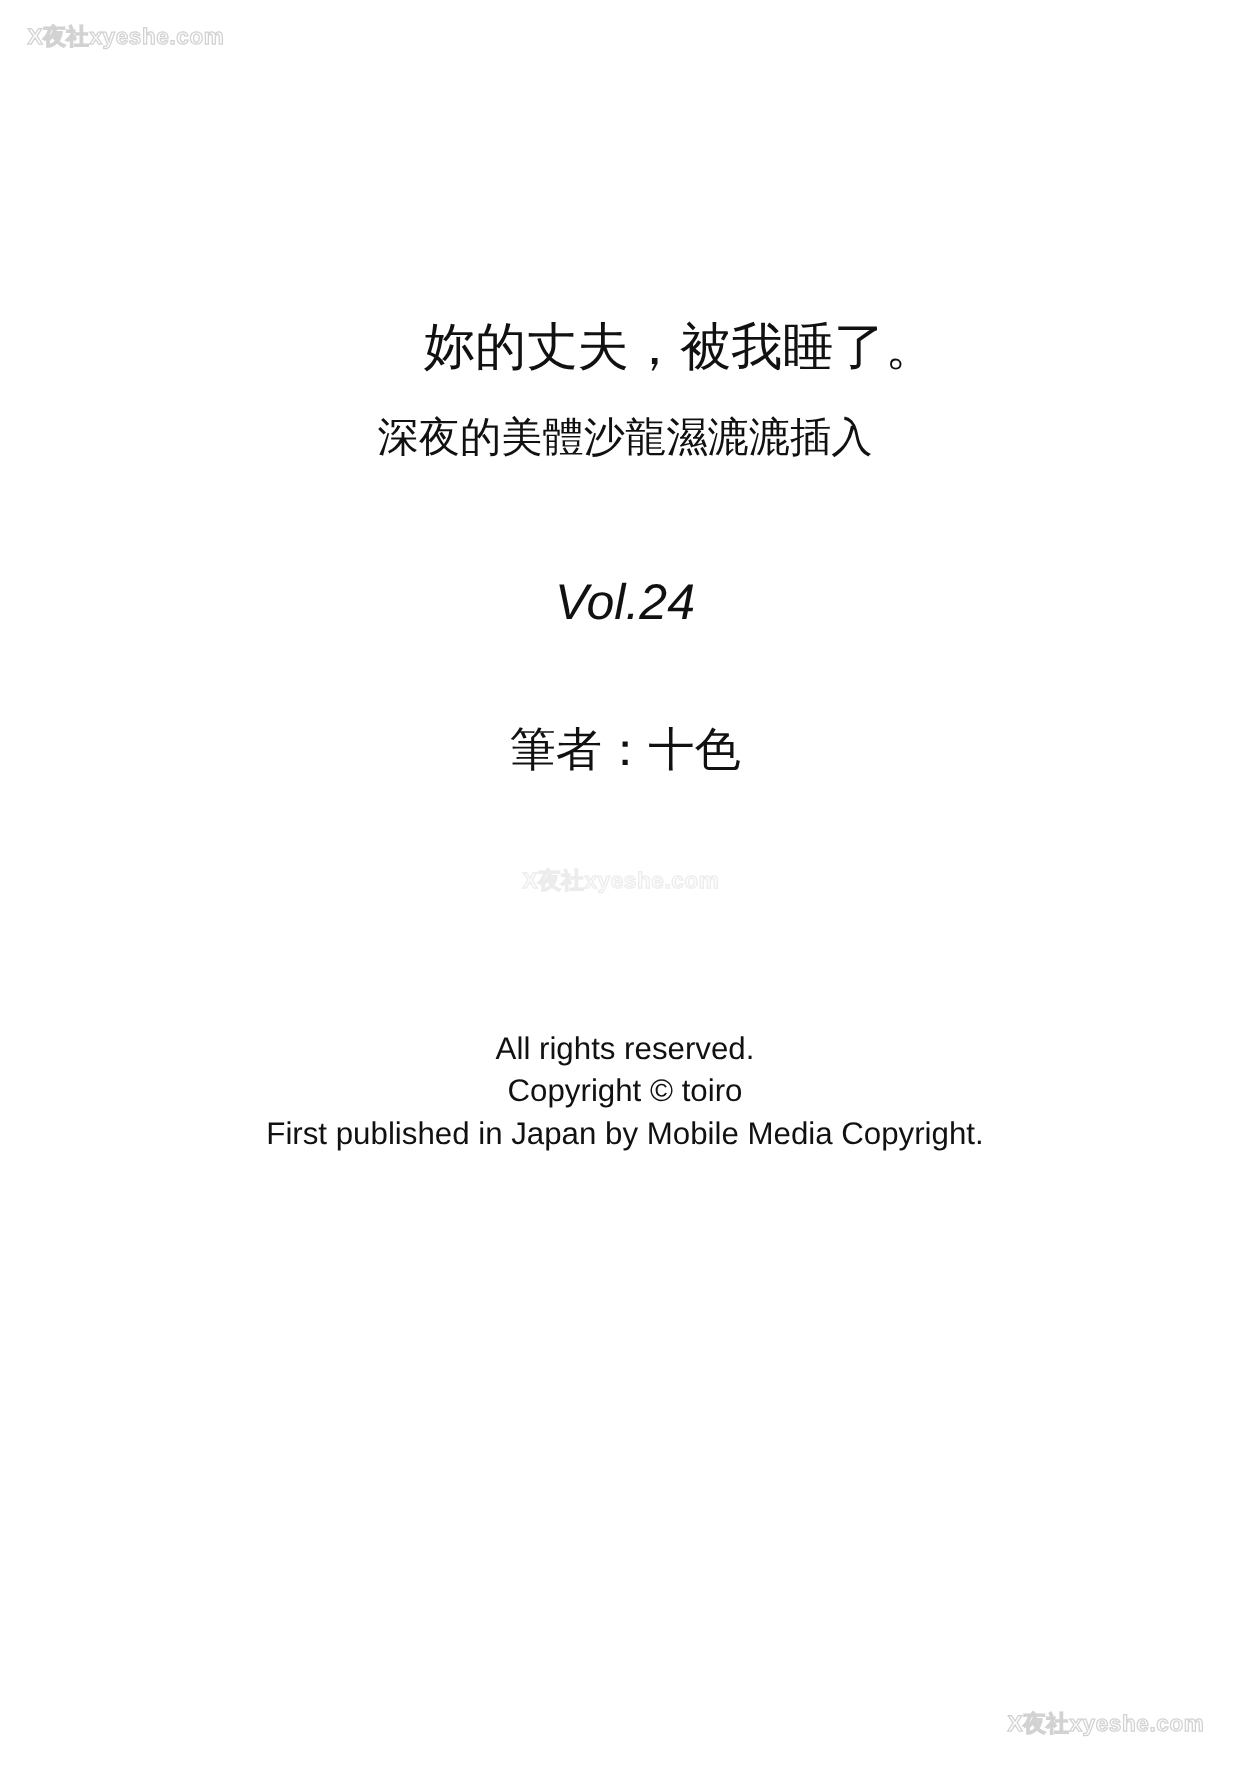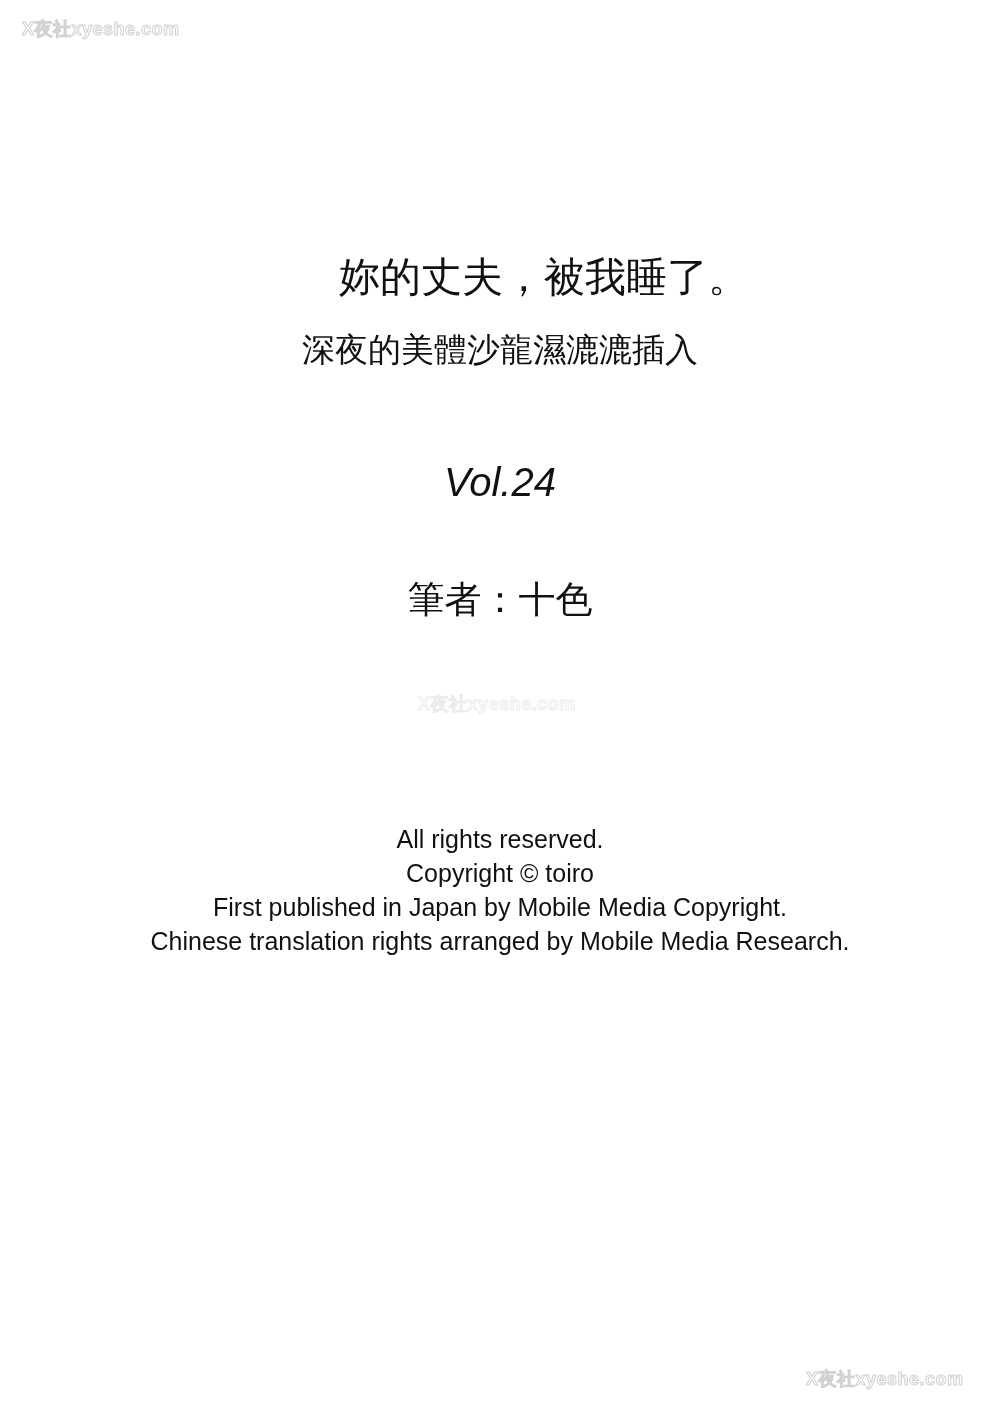--- a/index.html
+++ b/index.html
@@ -95,18 +95,17 @@
   <div class="centered volume">Vol.24</div>
 
   <div class="centered author">筆者：十色</div>
 
   <div class="watermark wm-middle">X夜社xyeshe.com</div>
 
   <div class="copyright">
     <div>All rights reserved.</div>
     <div>Copyright © toiro</div>
     <div>First published in Japan by Mobile Media Copyright.</div>
-    <div>Chinese translation rights arranged by Mobile Media Research.</div>
   </div>
 
   <div class="watermark wm-bottom-right">X夜社xyeshe.com</div>
 
 </div>
 
 </body></html>

